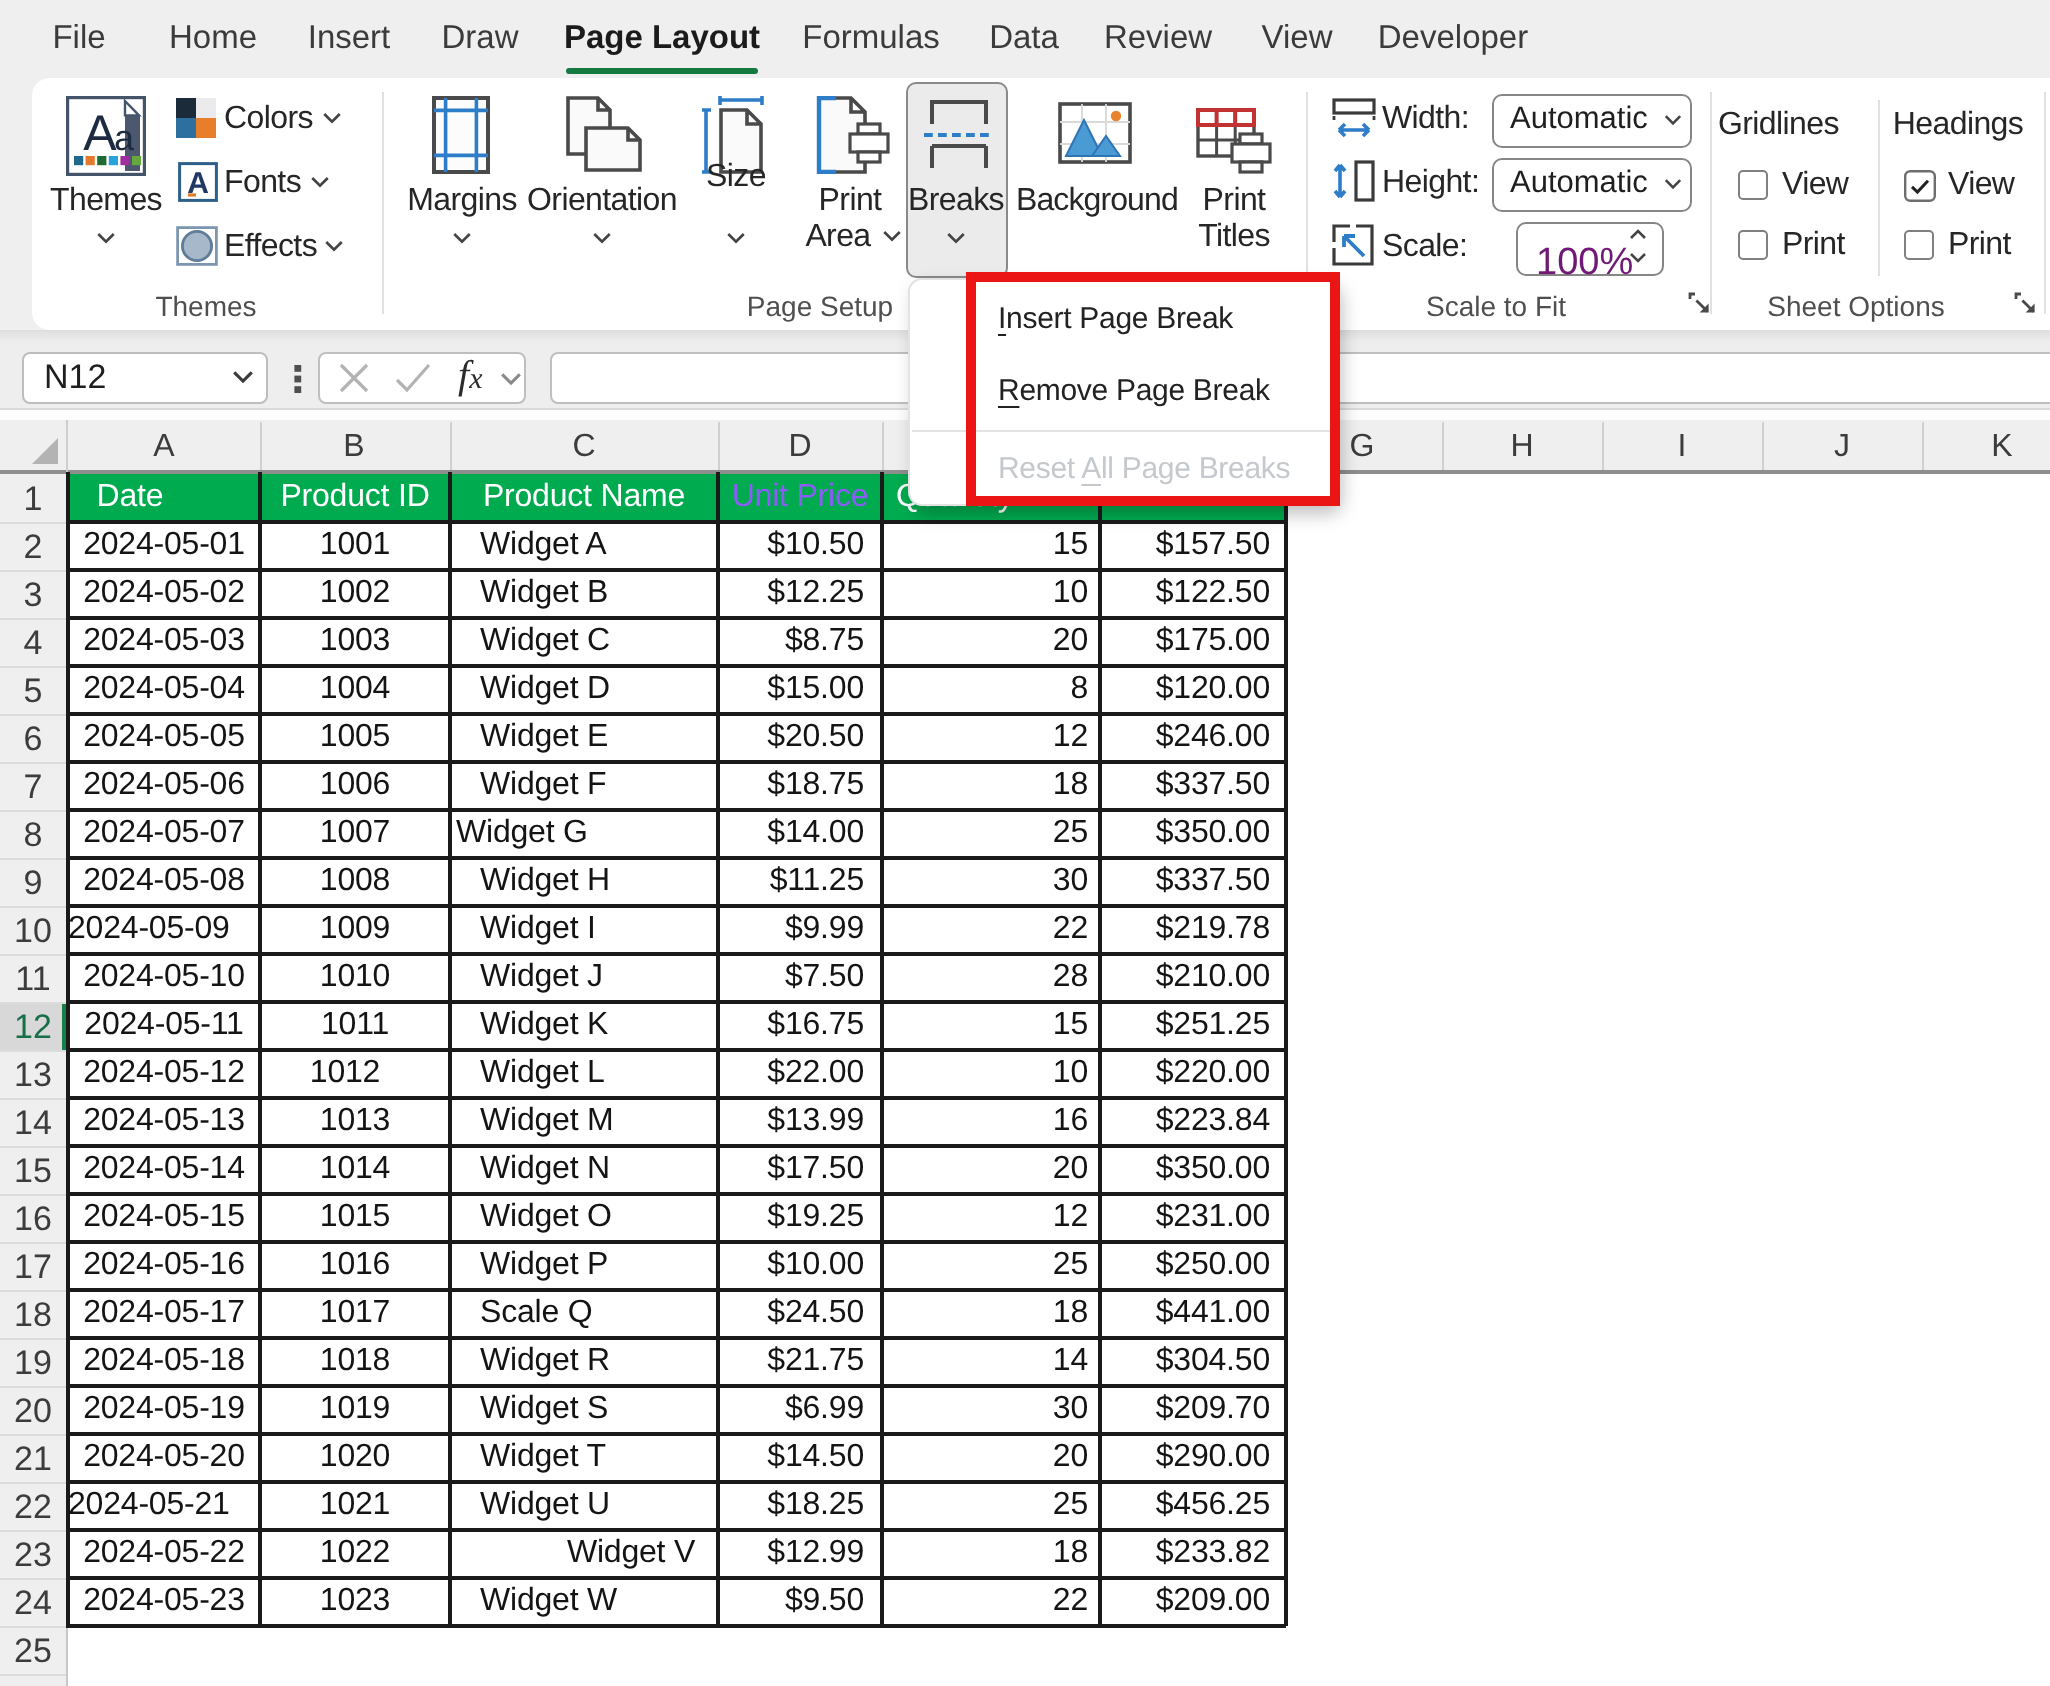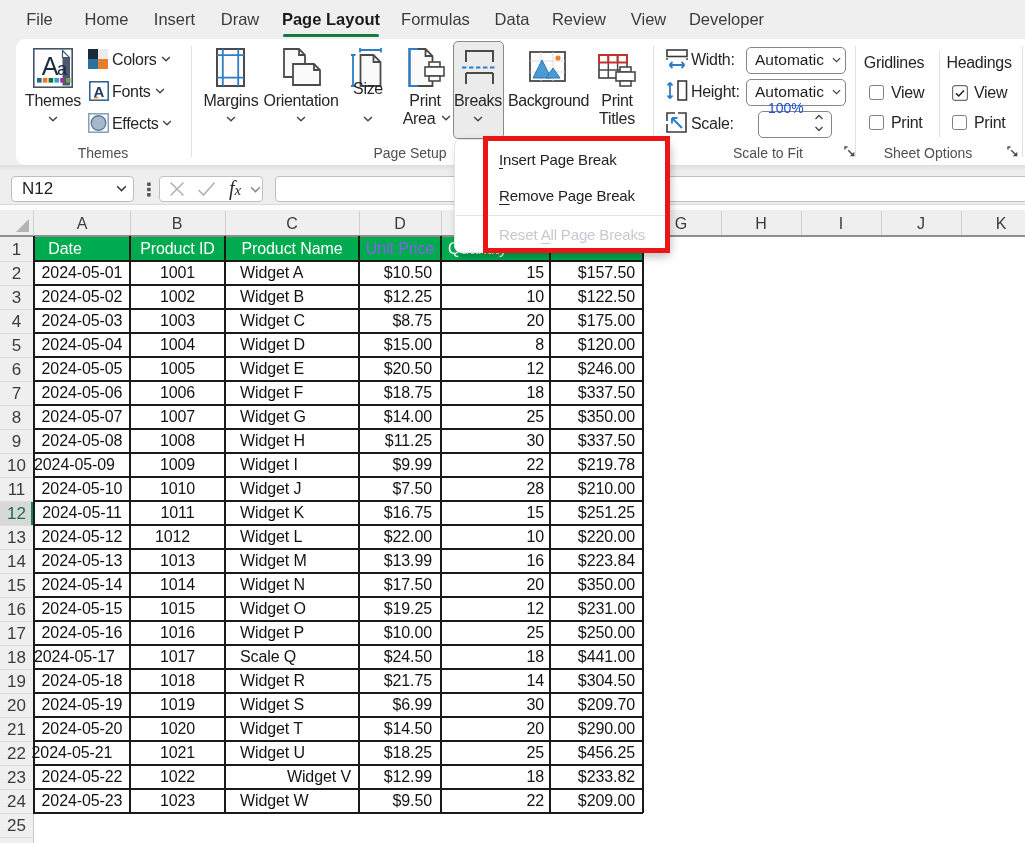--- a/index.html
+++ b/index.html
@@ -179,32 +179,32 @@
 <svg style="position:absolute;left:832px;top:88.5px" width="9" height="6" viewBox="0 0 10 6.2">
     <path d="M1 1 L5 5 L9 1" fill="none" stroke="#444" stroke-width="1.4"></path>
   </svg>
 <svg style="position:absolute;left:666px;top:112px" width="21" height="21" viewBox="0 0 21 21">
 <path d="M9 1 L1 1 L1 9" fill="none" stroke="#3b3b3b" stroke-width="1.6"></path>
 <path d="M12 1 L20 1 L20 20 L1 20 L1 12" fill="none" stroke="#3b3b3b" stroke-width="1.6"></path>
 <path d="M16 16 L6 6 M6 6 L6 11.5 M6 6 L11.5 6" stroke="#2e7dc8" stroke-width="1.9" fill="none"></path>
 </svg>
 <div class="rl" style="left:691px;top:115px">Scale:</div>
 <div style="position:absolute;left:758px;top:110.5px;width:72px;height:25px;background:#fff;border:1px solid #868686;border-radius:5px"></div>
-<div style="position:absolute;left:768px;top:96px;height:25px;line-height:25px;font-size:14px;color:#1d4ed8">100%</div>
+<div style="position:absolute;left:768px;top:119px;height:25px;line-height:25px;font-size:19px;color:#701a75">100%</div>
 <svg style="position:absolute;left:814px;top:114px" width="10" height="18" viewBox="0 0 10 17">
 <path d="M1.5 4.5 L5 1 L8.5 4.5" fill="none" stroke="#444" stroke-width="1.3"></path>
 <path d="M1.5 12.5 L5 16 L8.5 12.5" fill="none" stroke="#444" stroke-width="1.3"></path>
   </svg>
-<div class="gl" style="left:708px;top:145px;width:120px">Scale to Fit</div>
+<div class="gl" style="left:688px;top:145px;width:120px">Scale to Fit</div>
 <svg style="position:absolute;left:844px;top:146px" width="12" height="12" viewBox="0 0 12 12">
 <path d="M1 3.5 L1 1 L3.5 1" fill="none" stroke="#4a4a4a" stroke-width="1.4"></path>
 <path d="M4.2 4.2 L9.8 9.8" stroke="#4a4a4a" stroke-width="1.4"></path>
 <path d="M10.3 5.8 L10.3 10.3 L5.8 10.3 Z" fill="#4a4a4a"></path>
 </svg>
-<div class="rl" style="left:859px;top:54px;width:70px;text-align:center">Gridlines</div>
+<div class="rl" style="left:859px;top:54px;width:70px;text-align:left">Gridlines</div>
 <div class="rl" style="left:944px;top:54px;width:70px;text-align:center">Headings</div>
 <div style="position:absolute;left:939px;top:50px;width:1px;height:88px;background:#e1e1e1"></div>
 <div style="position:absolute;left:869px;top:85px;width:13px;height:13px;border:1.2px solid #7f7f7f;border-radius:2.5px;background:#fff"></div>
 <div class="rl" style="left:891px;top:84px">View</div>
 <div style="position:absolute;left:869px;top:115px;width:13px;height:13px;border:1.2px solid #7f7f7f;border-radius:2.5px;background:#fff"></div>
 <div class="rl" style="left:891px;top:114px">Print</div>
 <svg style="position:absolute;left:952px;top:85px" width="16" height="16" viewBox="0 0 16 16">
 <rect x="0.6" y="0.6" width="14.8" height="14.8" rx="2.5" fill="#fff" stroke="#6e6e6e" stroke-width="1.2"></rect>
 <path d="M4 8.4 L6.7 11 L12 5.4" fill="none" stroke="#222" stroke-width="1.5"></path>
 </svg>
@@ -383,21 +383,21 @@
 <div class="ct" style="left:441px;top:357px;width:103px;text-align:right">12</div>
 <div class="ct" style="left:550px;top:357px;width:85px;text-align:right">$246.00</div>
 <div class="ct" style="left:34px;top:381px;width:96px;text-align:center">2024-05-06</div>
 <div class="ct" style="left:130px;top:381px;width:95px;text-align:center">1006</div>
 <div class="ct" style="left:240px;top:381px;width:119px;text-align:left">Widget F</div>
 <div class="ct" style="left:359px;top:381px;width:73px;text-align:right">$18.75</div>
 <div class="ct" style="left:441px;top:381px;width:103px;text-align:right">18</div>
 <div class="ct" style="left:550px;top:381px;width:85px;text-align:right">$337.50</div>
 <div class="ct" style="left:34px;top:405px;width:96px;text-align:center">2024-05-07</div>
 <div class="ct" style="left:130px;top:405px;width:95px;text-align:center">1007</div>
-<div class="ct" style="left:240px;top:405px;width:119px;text-align:left">Widget G</div>
+<div class="ct" style="left:228px;top:405px;width:119px;text-align:left">Widget G</div>
 <div class="ct" style="left:359px;top:405px;width:73px;text-align:right">$14.00</div>
 <div class="ct" style="left:441px;top:405px;width:103px;text-align:right">25</div>
 <div class="ct" style="left:550px;top:405px;width:85px;text-align:right">$350.00</div>
 <div class="ct" style="left:34px;top:429px;width:96px;text-align:center">2024-05-08</div>
 <div class="ct" style="left:130px;top:429px;width:95px;text-align:center">1008</div>
 <div class="ct" style="left:240px;top:429px;width:119px;text-align:left">Widget H</div>
 <div class="ct" style="left:359px;top:429px;width:73px;text-align:right">$11.25</div>
 <div class="ct" style="left:441px;top:429px;width:103px;text-align:right">30</div>
 <div class="ct" style="left:550px;top:429px;width:85px;text-align:right">$337.50</div>
 <div class="ct" style="left:34px;top:453px;width:81px;">2024-05-09</div>
@@ -441,21 +441,21 @@
 <div class="ct" style="left:240px;top:597px;width:119px;text-align:left">Widget O</div>
 <div class="ct" style="left:359px;top:597px;width:73px;text-align:right">$19.25</div>
 <div class="ct" style="left:441px;top:597px;width:103px;text-align:right">12</div>
 <div class="ct" style="left:550px;top:597px;width:85px;text-align:right">$231.00</div>
 <div class="ct" style="left:34px;top:621px;width:96px;text-align:center">2024-05-16</div>
 <div class="ct" style="left:130px;top:621px;width:95px;text-align:center">1016</div>
 <div class="ct" style="left:240px;top:621px;width:119px;text-align:left">Widget P</div>
 <div class="ct" style="left:359px;top:621px;width:73px;text-align:right">$10.00</div>
 <div class="ct" style="left:441px;top:621px;width:103px;text-align:right">25</div>
 <div class="ct" style="left:550px;top:621px;width:85px;text-align:right">$250.00</div>
-<div class="ct" style="left:34px;top:645px;width:96px;text-align:left">2024-05-17</div>
+<div class="ct" style="left:34px;top:645px;width:96px;text-align:center">2024-05-17</div>
 <div class="ct" style="left:130px;top:645px;width:95px;text-align:center">1017</div>
 <div class="ct" style="left:240px;top:645px;width:119px;text-align:left">Scale Q</div>
 <div class="ct" style="left:359px;top:645px;width:73px;text-align:right">$24.50</div>
 <div class="ct" style="left:441px;top:645px;width:103px;text-align:right">18</div>
 <div class="ct" style="left:550px;top:645px;width:85px;text-align:right">$441.00</div>
 <div class="ct" style="left:34px;top:669px;width:96px;text-align:center">2024-05-18</div>
 <div class="ct" style="left:130px;top:669px;width:95px;text-align:center">1018</div>
 <div class="ct" style="left:240px;top:669px;width:119px;text-align:left">Widget R</div>
 <div class="ct" style="left:359px;top:669px;width:73px;text-align:right">$21.75</div>
 <div class="ct" style="left:441px;top:669px;width:103px;text-align:right">14</div>
@@ -465,29 +465,29 @@
 <div class="ct" style="left:240px;top:693px;width:119px;text-align:left">Widget S</div>
 <div class="ct" style="left:359px;top:693px;width:73px;text-align:right">$6.99</div>
 <div class="ct" style="left:441px;top:693px;width:103px;text-align:right">30</div>
 <div class="ct" style="left:550px;top:693px;width:85px;text-align:right">$209.70</div>
 <div class="ct" style="left:34px;top:717px;width:96px;text-align:center">2024-05-20</div>
 <div class="ct" style="left:130px;top:717px;width:95px;text-align:center">1020</div>
 <div class="ct" style="left:240px;top:717px;width:119px;text-align:left">Widget T</div>
 <div class="ct" style="left:359px;top:717px;width:73px;text-align:right">$14.50</div>
 <div class="ct" style="left:441px;top:717px;width:103px;text-align:right">20</div>
 <div class="ct" style="left:550px;top:717px;width:85px;text-align:right">$290.00</div>
-<div class="ct" style="left:24px;top:741px;width:96px;text-align:center">2024-05-21</div>
+<div class="ct" style="left:34px;top:741px;width:96px;text-align:left">2024-05-21</div>
 <div class="ct" style="left:130px;top:741px;width:95px;text-align:center">1021</div>
 <div class="ct" style="left:240px;top:741px;width:119px;text-align:left">Widget U</div>
 <div class="ct" style="left:359px;top:741px;width:73px;text-align:right">$18.25</div>
 <div class="ct" style="left:441px;top:741px;width:103px;text-align:right">25</div>
 <div class="ct" style="left:550px;top:741px;width:85px;text-align:right">$456.25</div>
 <div class="ct" style="left:34px;top:765px;width:96px;text-align:center">2024-05-22</div>
 <div class="ct" style="left:130px;top:765px;width:95px;text-align:center">1022</div>
-<div class="ct" style="left:232px;top:765px;width:119px;text-align:right">Widget V</div>
+<div class="ct" style="left:256px;top:765px;width:119px;text-align:center">Widget V</div>
 <div class="ct" style="left:359px;top:765px;width:73px;text-align:right">$12.99</div>
 <div class="ct" style="left:441px;top:765px;width:103px;text-align:right">18</div>
 <div class="ct" style="left:550px;top:765px;width:85px;text-align:right">$233.82</div>
 <div class="ct" style="left:34px;top:789px;width:96px;text-align:center">2024-05-23</div>
 <div class="ct" style="left:130px;top:789px;width:95px;text-align:center">1023</div>
 <div class="ct" style="left:240px;top:789px;width:119px;text-align:left">Widget W</div>
 <div class="ct" style="left:359px;top:789px;width:73px;text-align:right">$9.50</div>
 <div class="ct" style="left:441px;top:789px;width:103px;text-align:right">22</div>
 <div class="ct" style="left:550px;top:789px;width:85px;text-align:right">$209.00</div>
 <div style="position:absolute;left:453.5px;top:139px;width:214px;height:113.5px;background:#fff;border:1px solid #e3e3e3;border-radius:7px;box-sizing:border-box;box-shadow:3px 4px 9px rgba(0,0,0,0.25)"></div>

